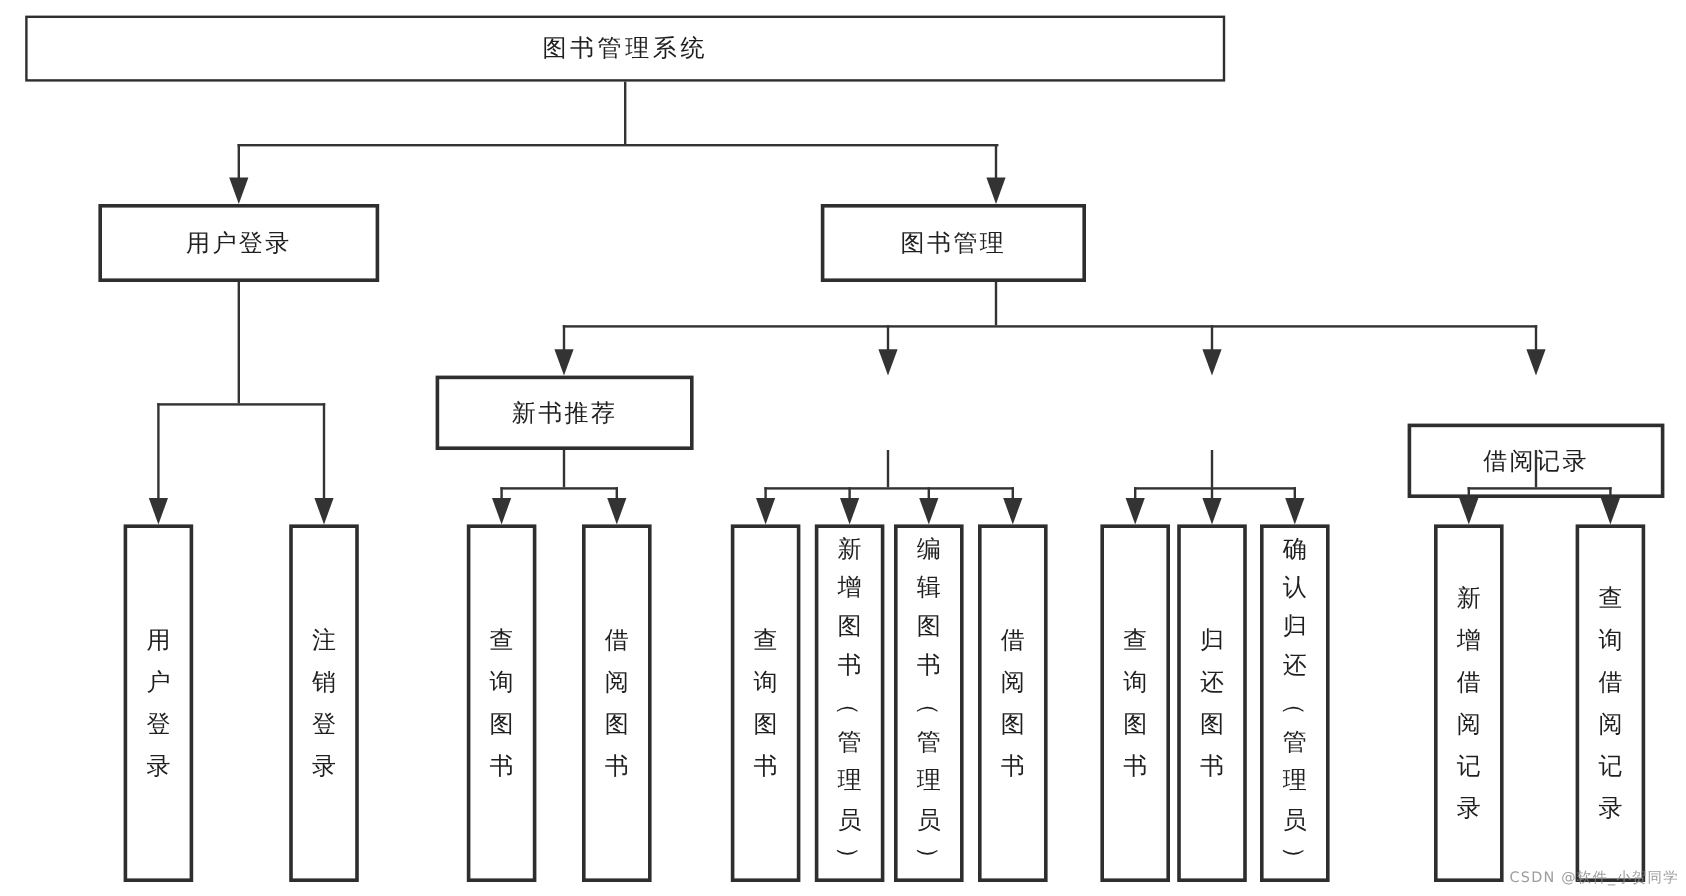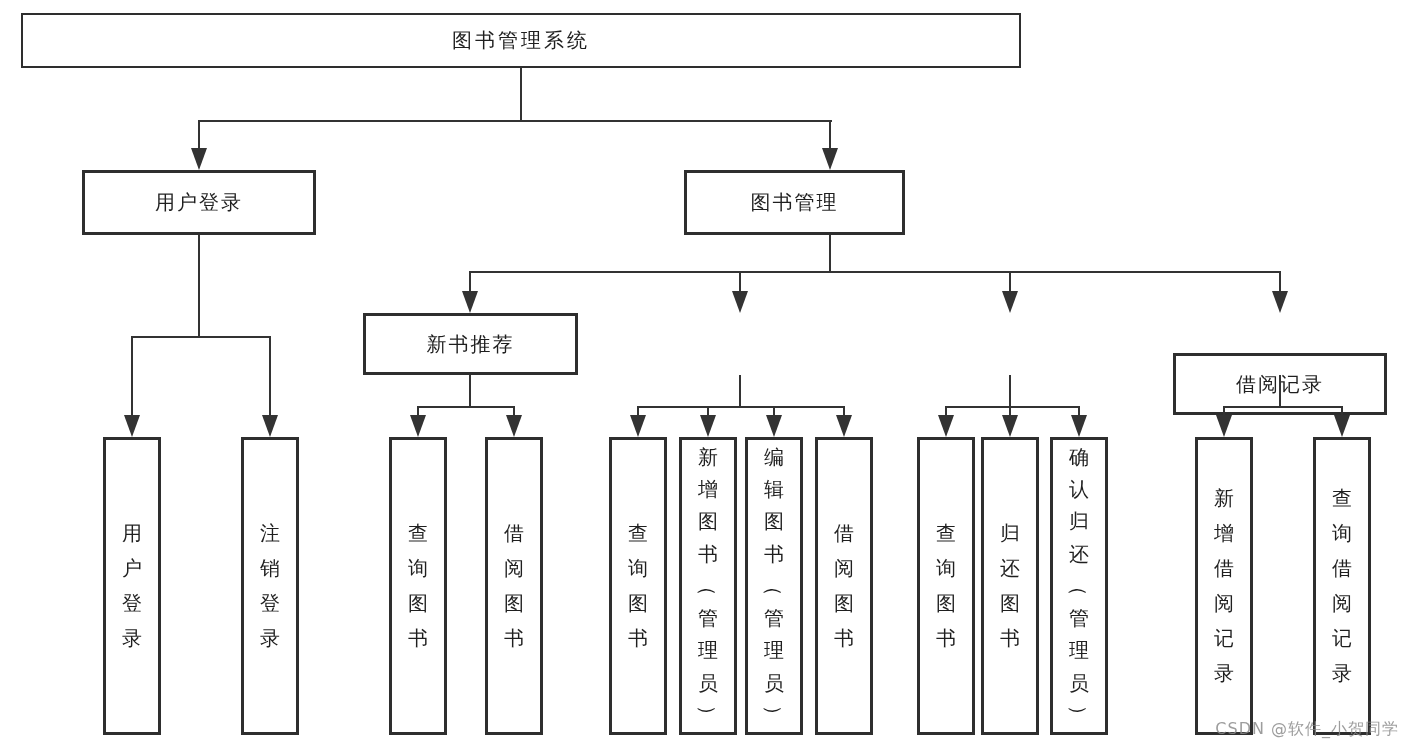--- a/index.html
+++ b/index.html
@@ -21,21 +21,21 @@
   .vbox span{display:block;text-align:center;}
   .vbox span.rot{transform:rotate(90deg);}
   .line{position:absolute;background:#333333;}
   .arrow{
     position:absolute;width:0;height:0;
     border-left:8px solid transparent;border-right:8px solid transparent;
     border-top:22px solid #333333;
   }
   .watermark{
     position:absolute;right:6px;bottom:7px;z-index:10;
-    font-size:16px;letter-spacing:1px;color:rgba(140,140,140,0.85);
+    font-size:12px;letter-spacing:1px;color:rgba(140,140,140,0.85);
   }
 </style>
 </head>
 <body>
 
 <div id="stage">
 
   <div class="box root" style="left:21px;top:13px;width:1000px;height:55px;">
     <span>图书管理系统</span>
   </div>

